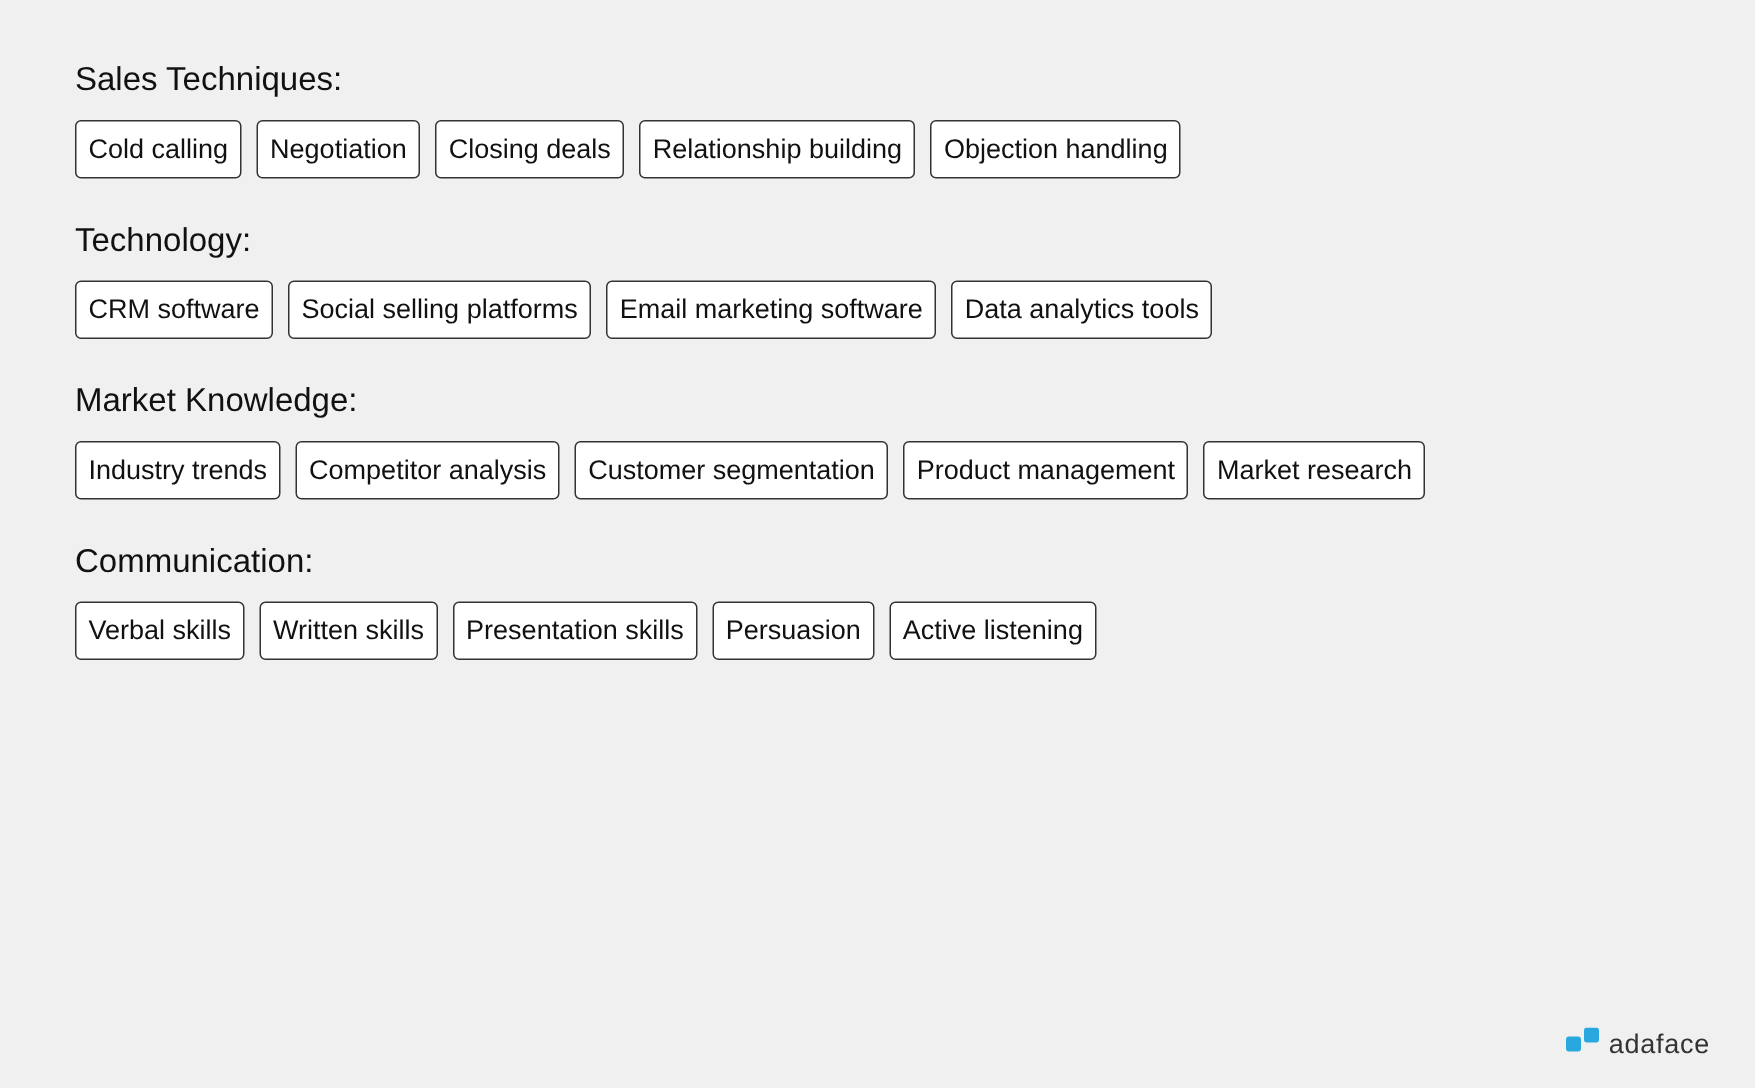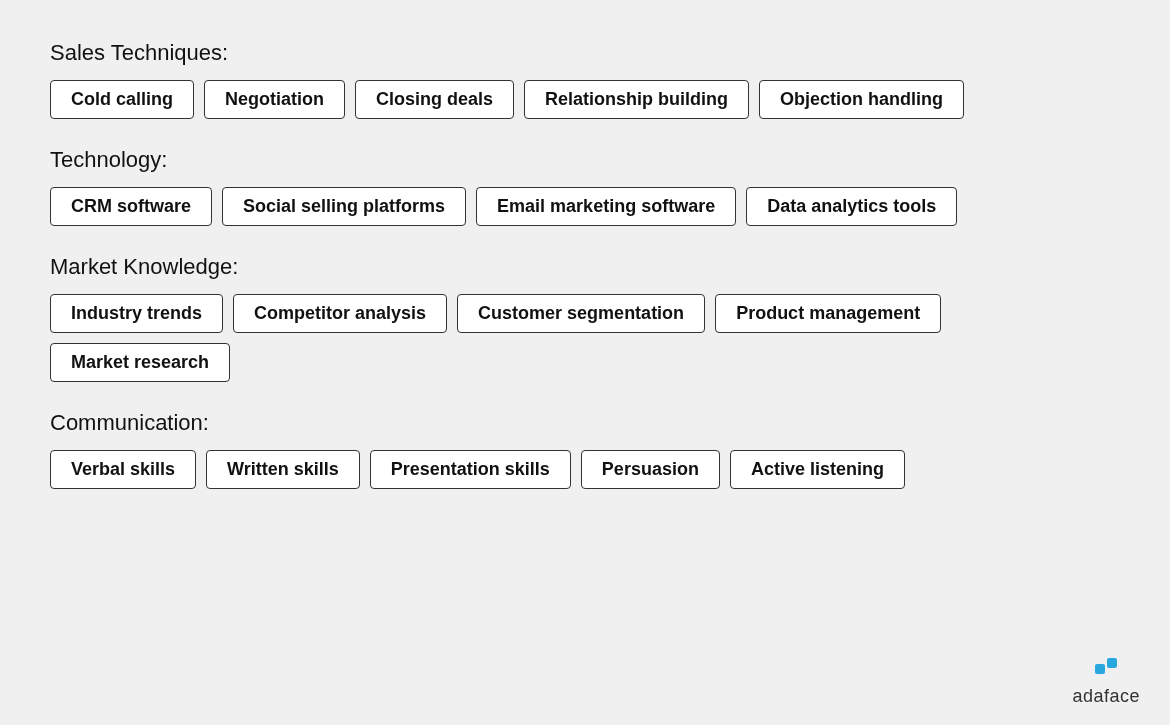--- a/index.html
+++ b/index.html
@@ -30,38 +30,37 @@
 
     .tags-row {
       display: flex;
       flex-wrap: wrap;
       gap: 10px;
     }
 
     .tag {
       display: inline-flex;
       align-items: center;
-      padding: 8px 20px;
+      padding: 8px 8px;
       border: 1.8px solid #333;
       border-radius: 4px;
       background: #ffffff;
       font-size: 18px;
-      font-weight: 700;
+      font-weight: 400;
       color: #111;
       white-space: nowrap;
     }
 
     .branding {
       position: absolute;
       bottom: 18px;
       right: 30px;
       display: flex;
       align-items: center;
       gap: 6px;
-      flex-direction: column;
     }
 
     .brand-icon {
       width: 22px;
       height: 22px;
     }
 
     .brand-name {
       font-size: 18px;
       font-weight: 500;

